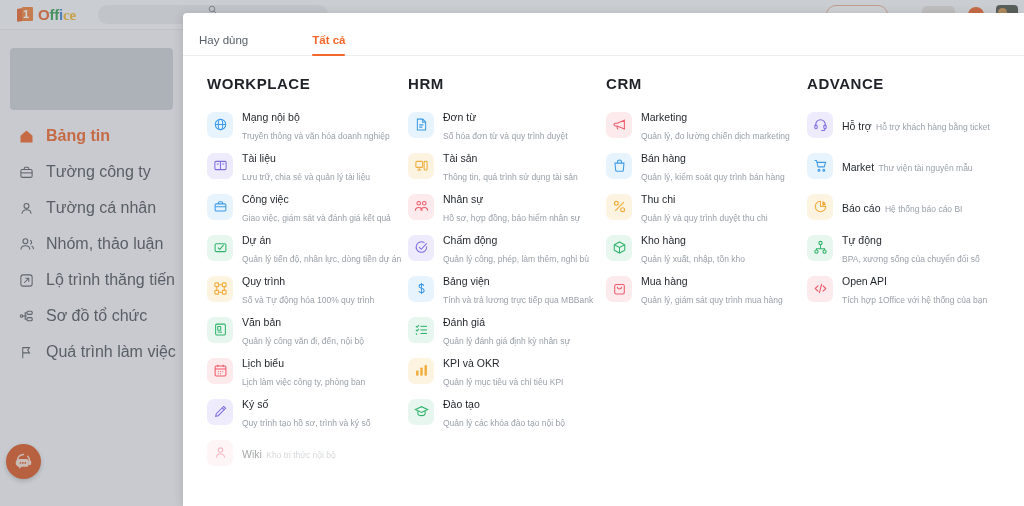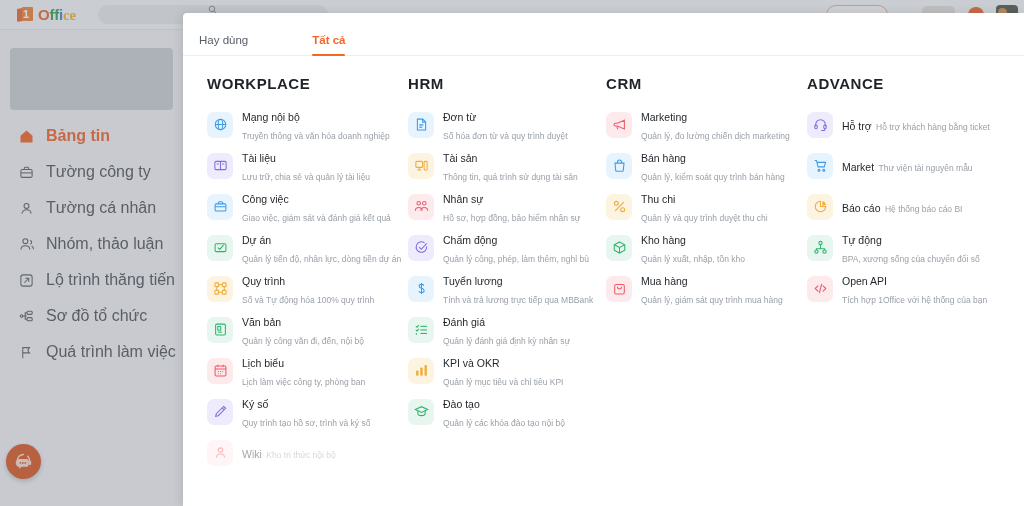--- a/index.html
+++ b/index.html
@@ -489,21 +489,21 @@
         </div>
 
         <div class="app">
           <span class="tile" style="background:#e8f4fd">
             <svg width="15" height="15" viewBox="0 0 20 20" fill="none" stroke="#3d9ae8" stroke-width="1.4">
               <line x1="10" y1="2.6" x2="10" y2="17.4"></line>
               <path d="M13.2 6.1c-.7-1-1.9-1.6-3.2-1.6-1.9 0-3.2 1-3.2 2.6 0 1.7 1.5 2.2 3.2 2.6 1.9.4 3.5 1 3.5 2.9 0 1.7-1.5 2.8-3.5 2.8-1.5 0-2.9-.6-3.6-1.7"></path>
             </svg>
             </span>
           <span class="app-txt">
-            <span class="app-name">Tuyển lương</span>
+            <span class="app-name">Bảng viện</span>
             <span class="app-desc">Tính và trả lương trực tiếp qua MBBank</span>
           </span>
         </div>
 
         <div class="app">
           <span class="tile" style="background:#e7f7ef">
             <svg width="15" height="15" viewBox="0 0 20 20" fill="none" stroke="#2fb36b" stroke-width="1.4">
               <path d="M2.5 5.6 4 7.1 6.6 4.2"></path>
                 <path d="M2.5 10.6 4 12.1 6.6 9.2"></path>
                 <path d="M2.5 15.3 4 16.8"></path>

